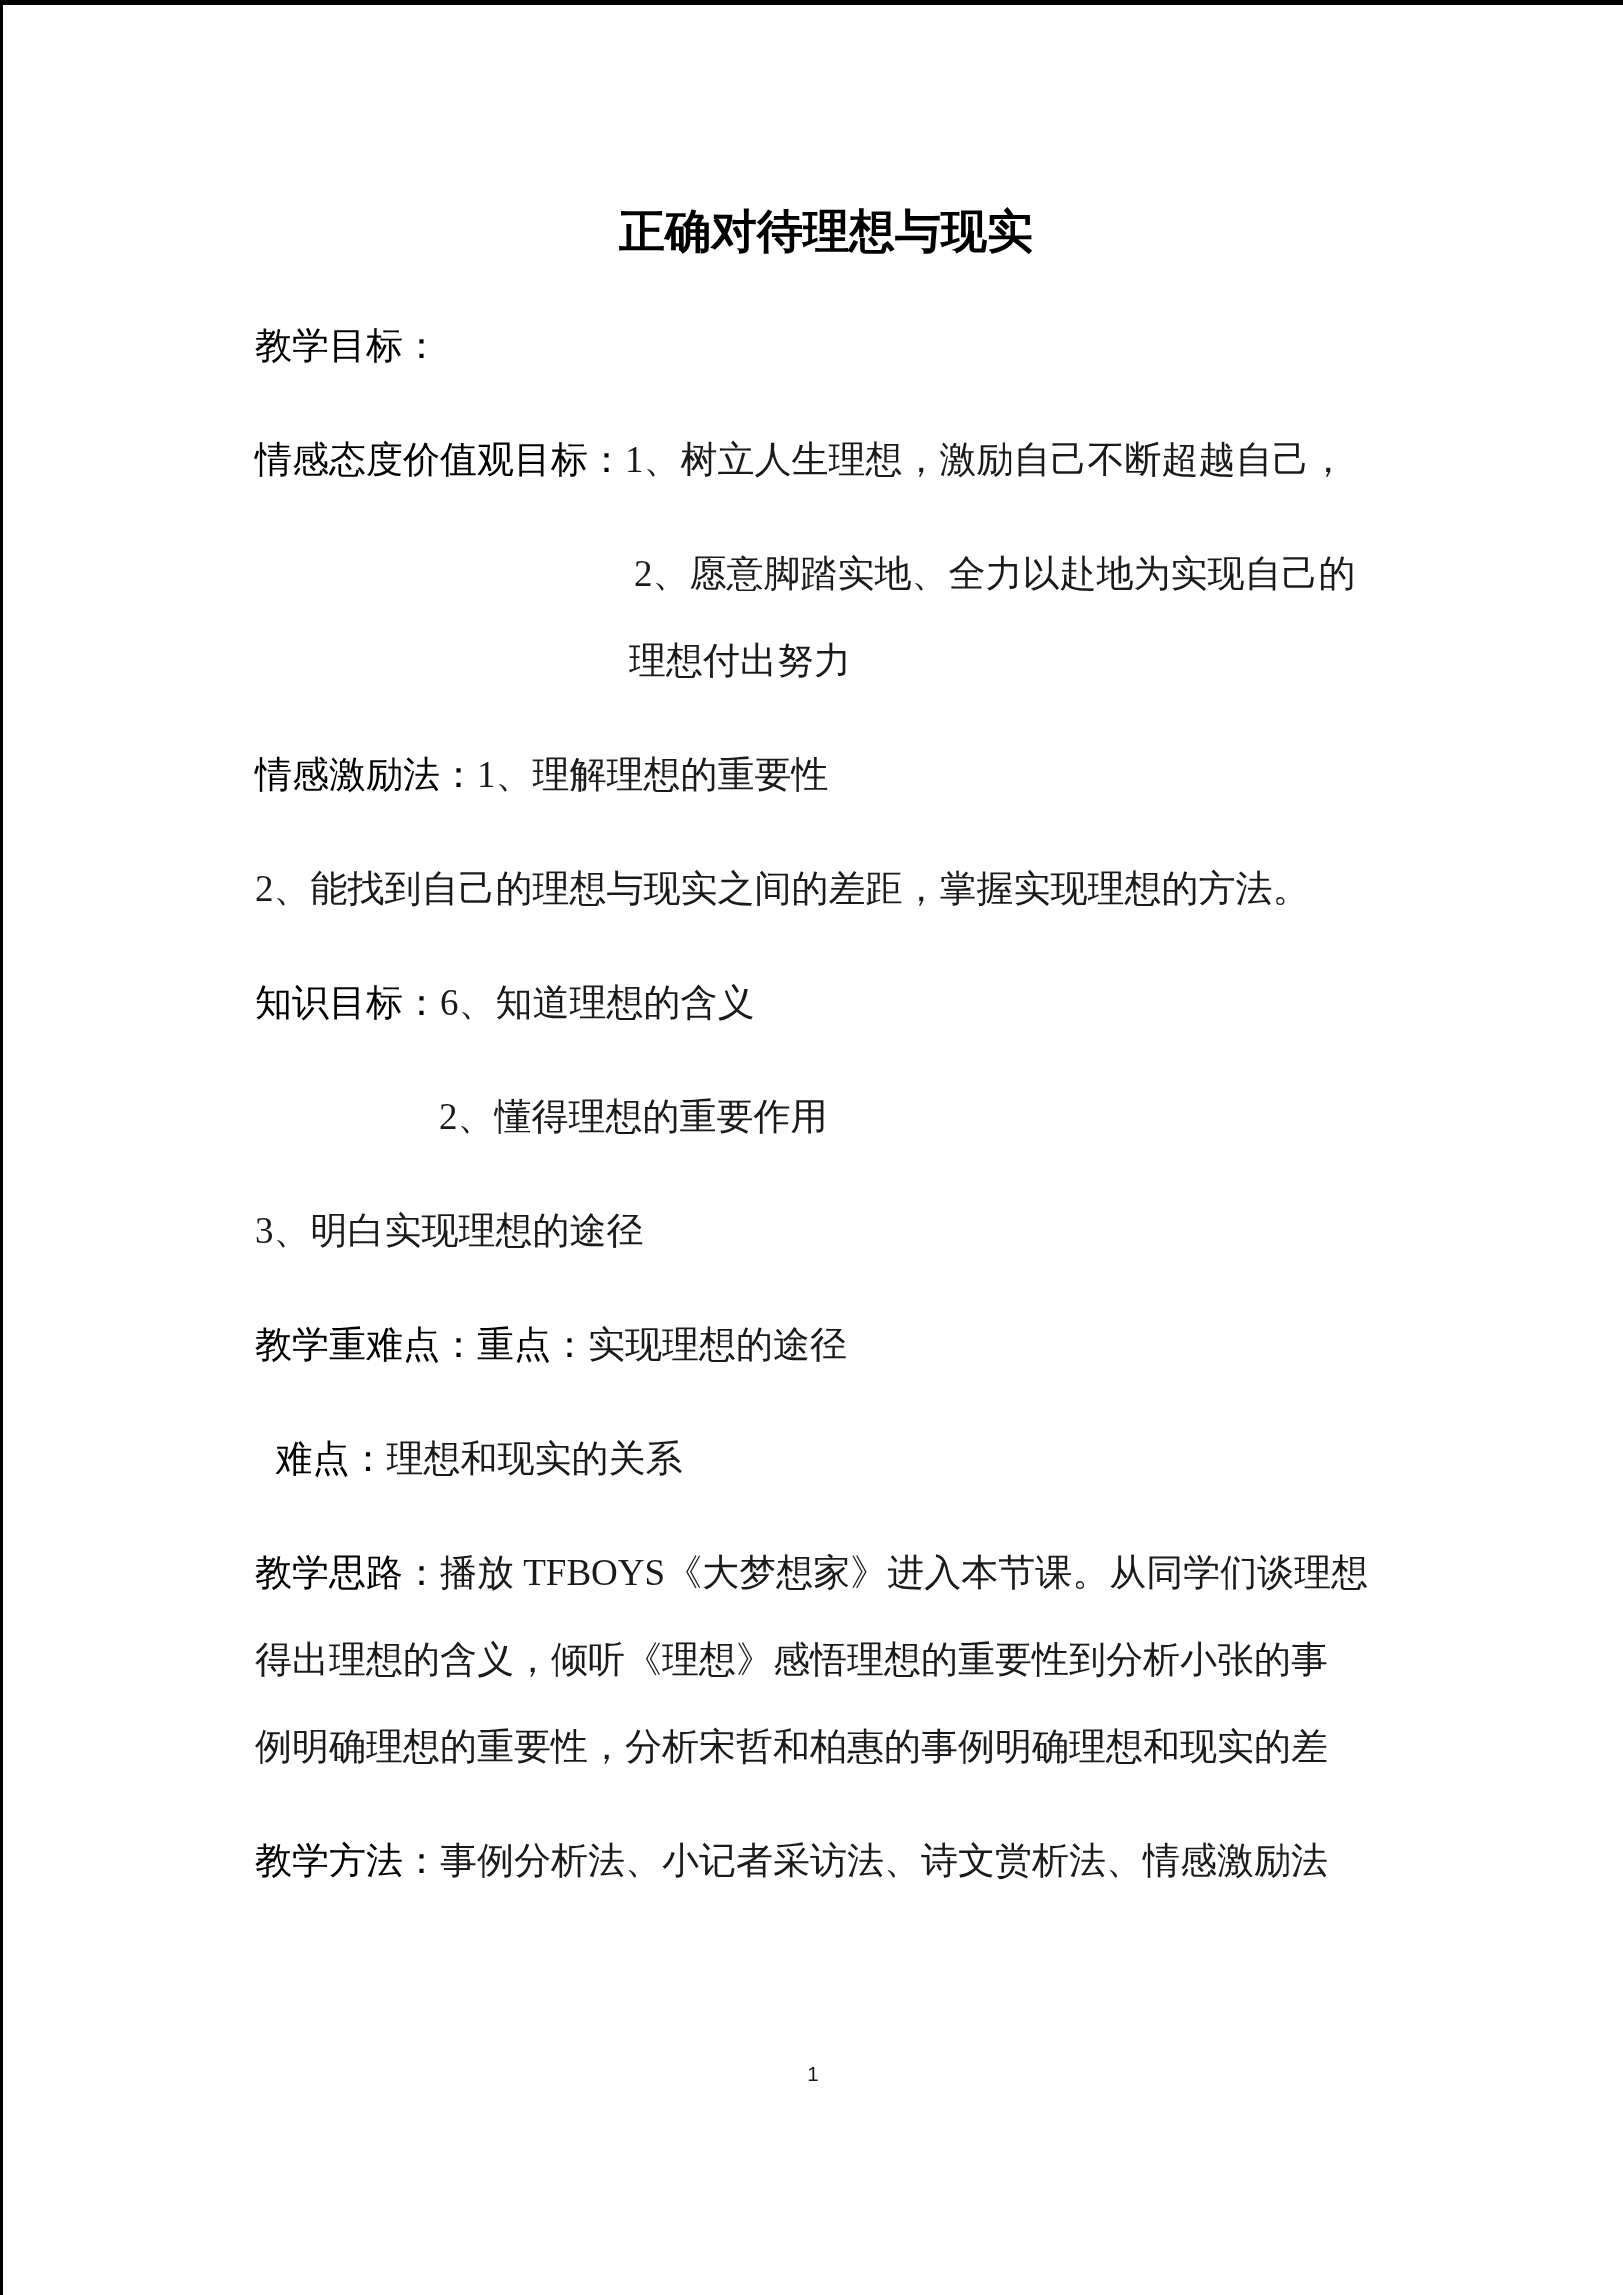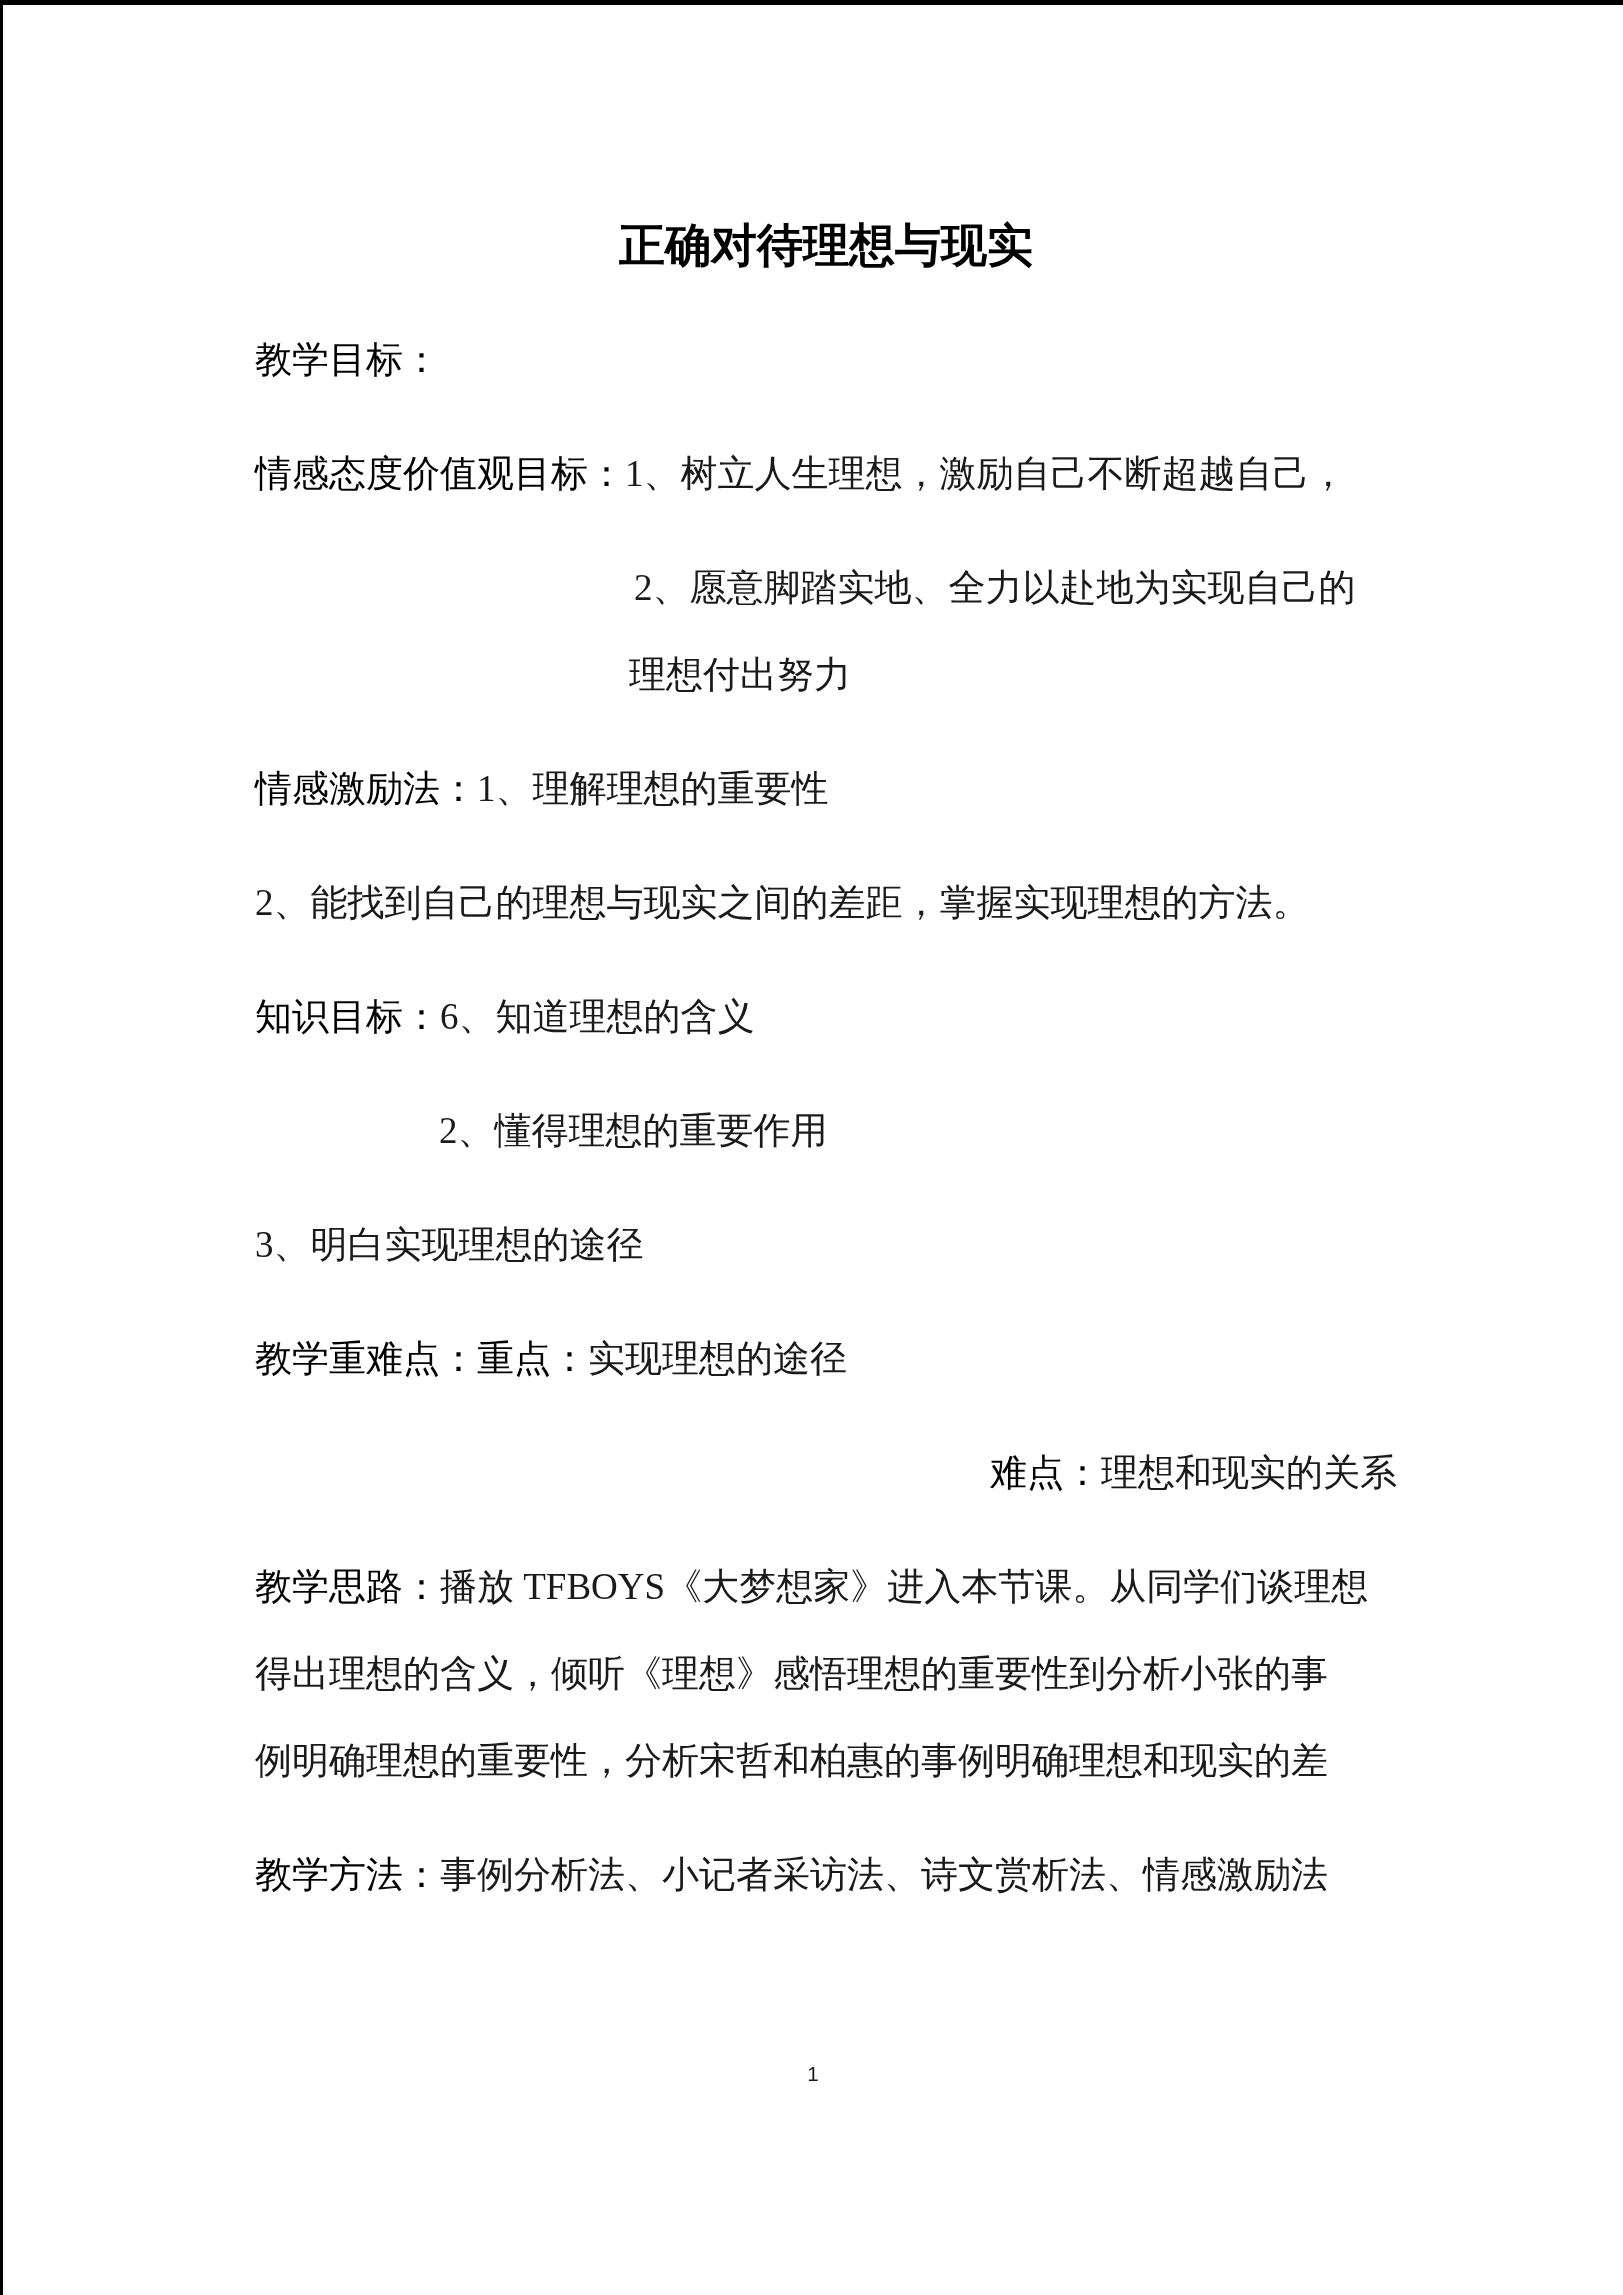--- a/index.html
+++ b/index.html
@@ -11,21 +11,21 @@
     background: #ffffff;
     border-top: 5.5px solid #000000;
     border-left: 3.4px solid #000000;
     color: #1a1a1a;
     font-family: "Liberation Serif", "DejaVu Serif", serif;
     overflow: hidden;
   }
   .content {
     position: absolute;
     left: 252px;
-    top: 213px;
+    top: 199px;
     width: 1142px;
     font-size: 37px;
   }
   .title {
     font-family: "Liberation Sans", "DejaVu Sans", sans-serif;
     font-size: 46px;
     font-weight: 700;
     line-height: 55px;
     text-align: center;
     color: #000000;
@@ -34,21 +34,21 @@
   .para { margin-bottom: 27px; }
   .line { line-height: 87px; }
   .b {
     font-weight: 400;
     color: #000000;
     font-family: "Liberation Sans", "DejaVu Sans", sans-serif;
   }
   .ind-a { padding-left: 379px; }
   .ind-b { padding-left: 374px; }
   .ind-c { padding-left: 184px; }
-  .ind-d { padding-left: 20.5px; text-align: right; }
+  .ind-d { padding-left: 20.5px; }
   .footer {
     position: absolute;
     top: 2052px;
     left: 0;
     width: 100%;
     text-align: center;
     font-size: 20.5px;
     line-height: 33px;
     color: #1a1a1a;
     font-family: "Liberation Sans", "DejaVu Sans", sans-serif;

